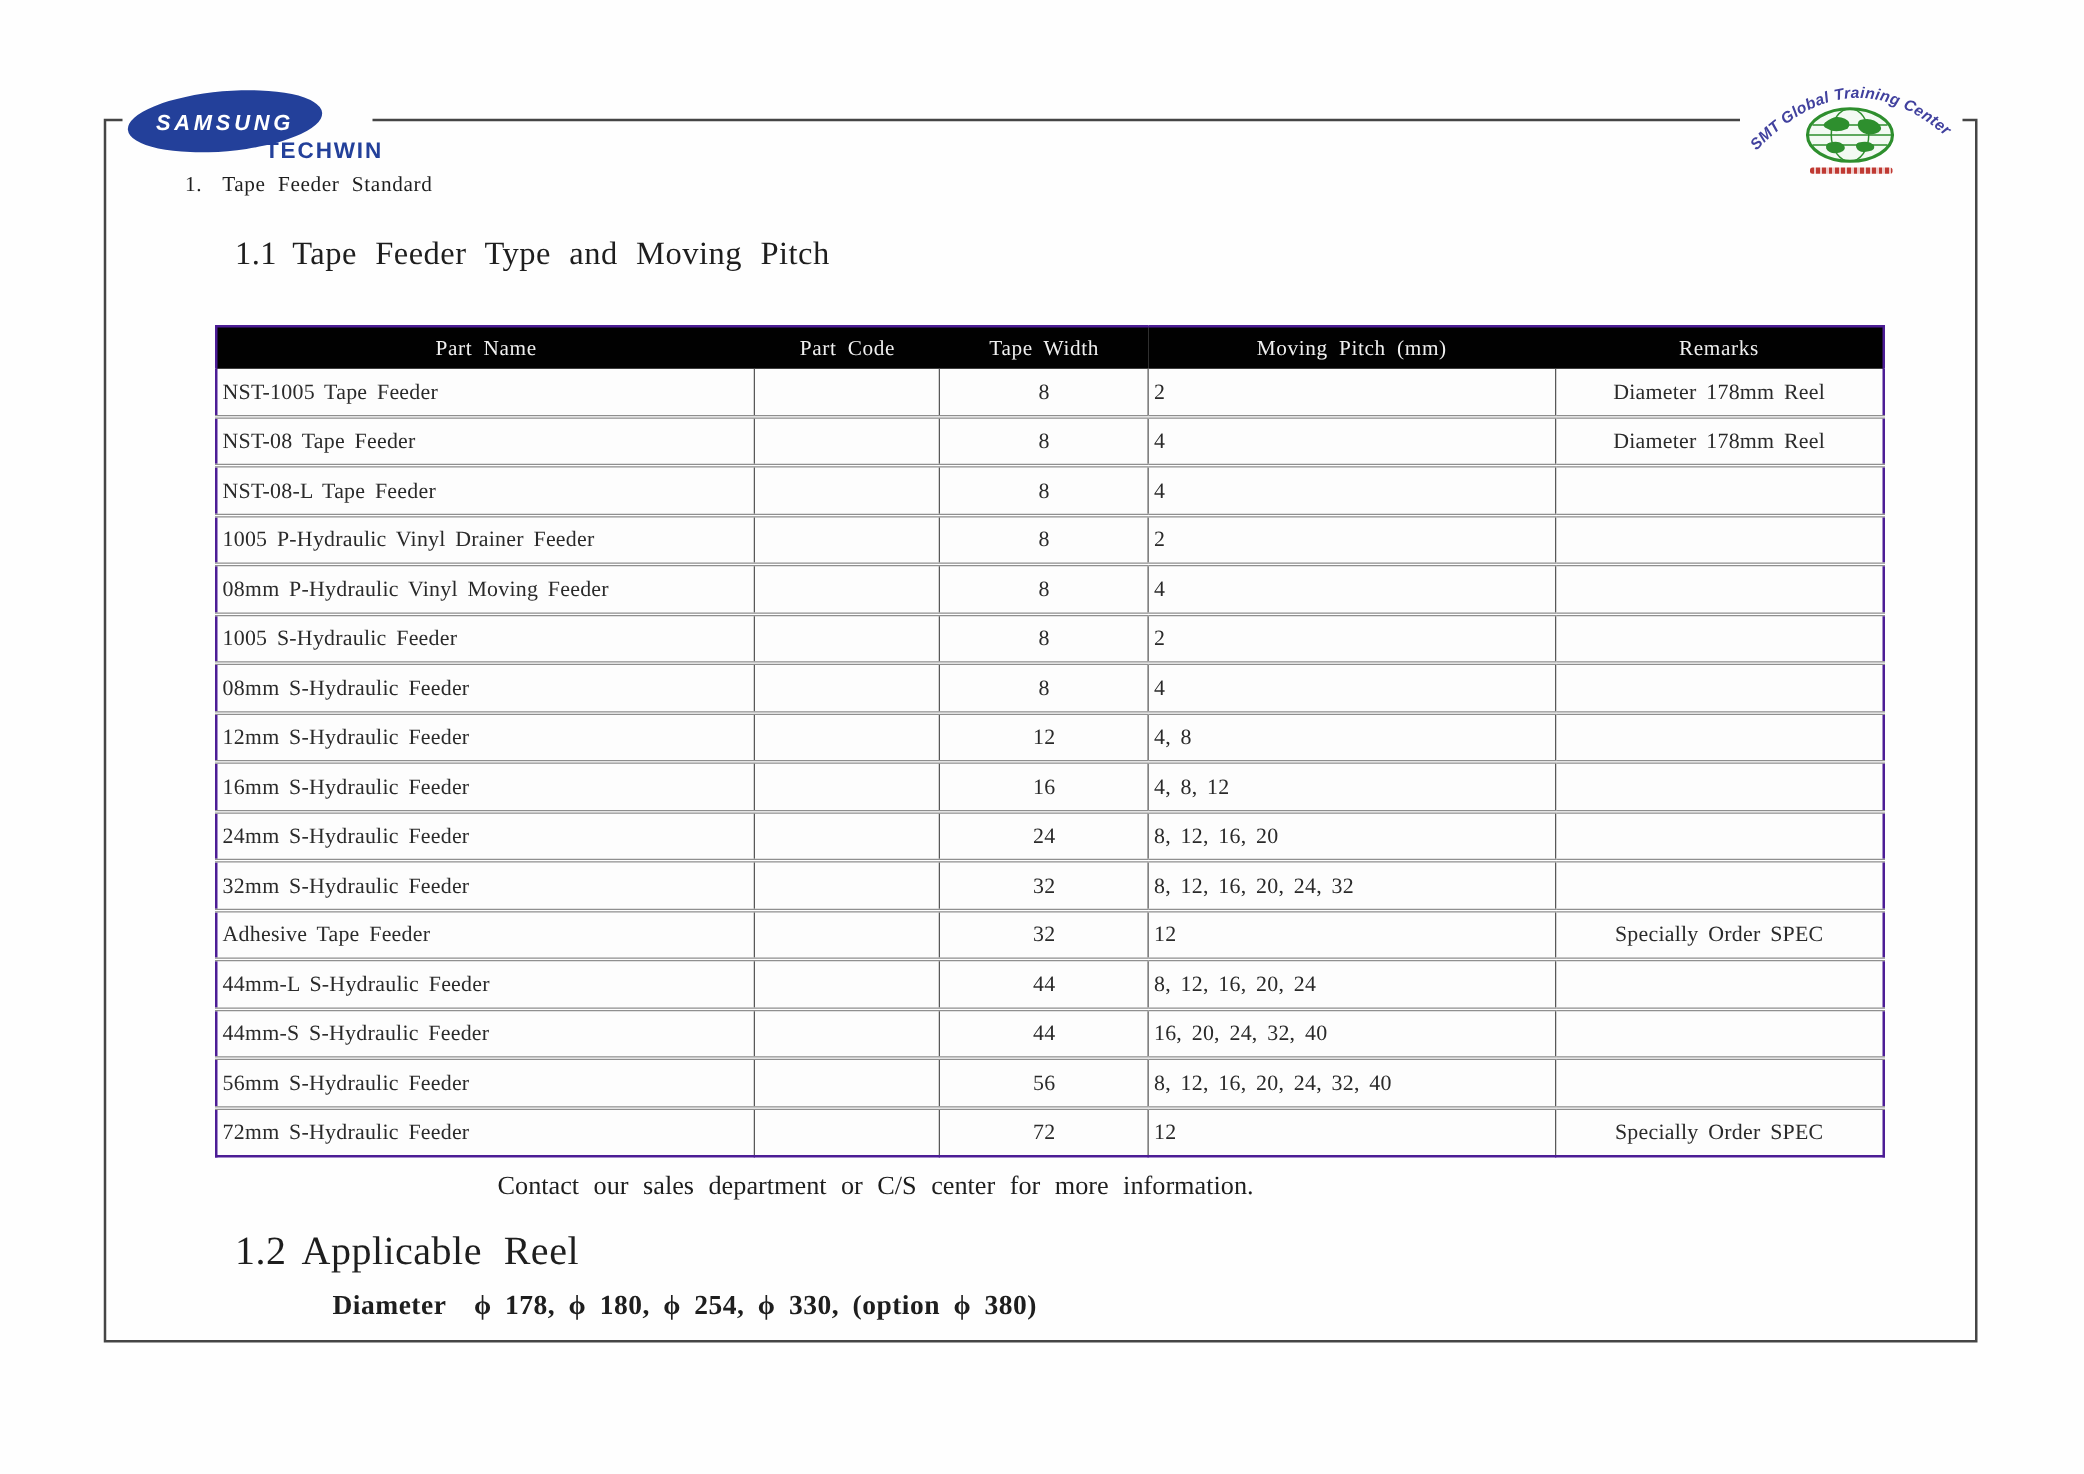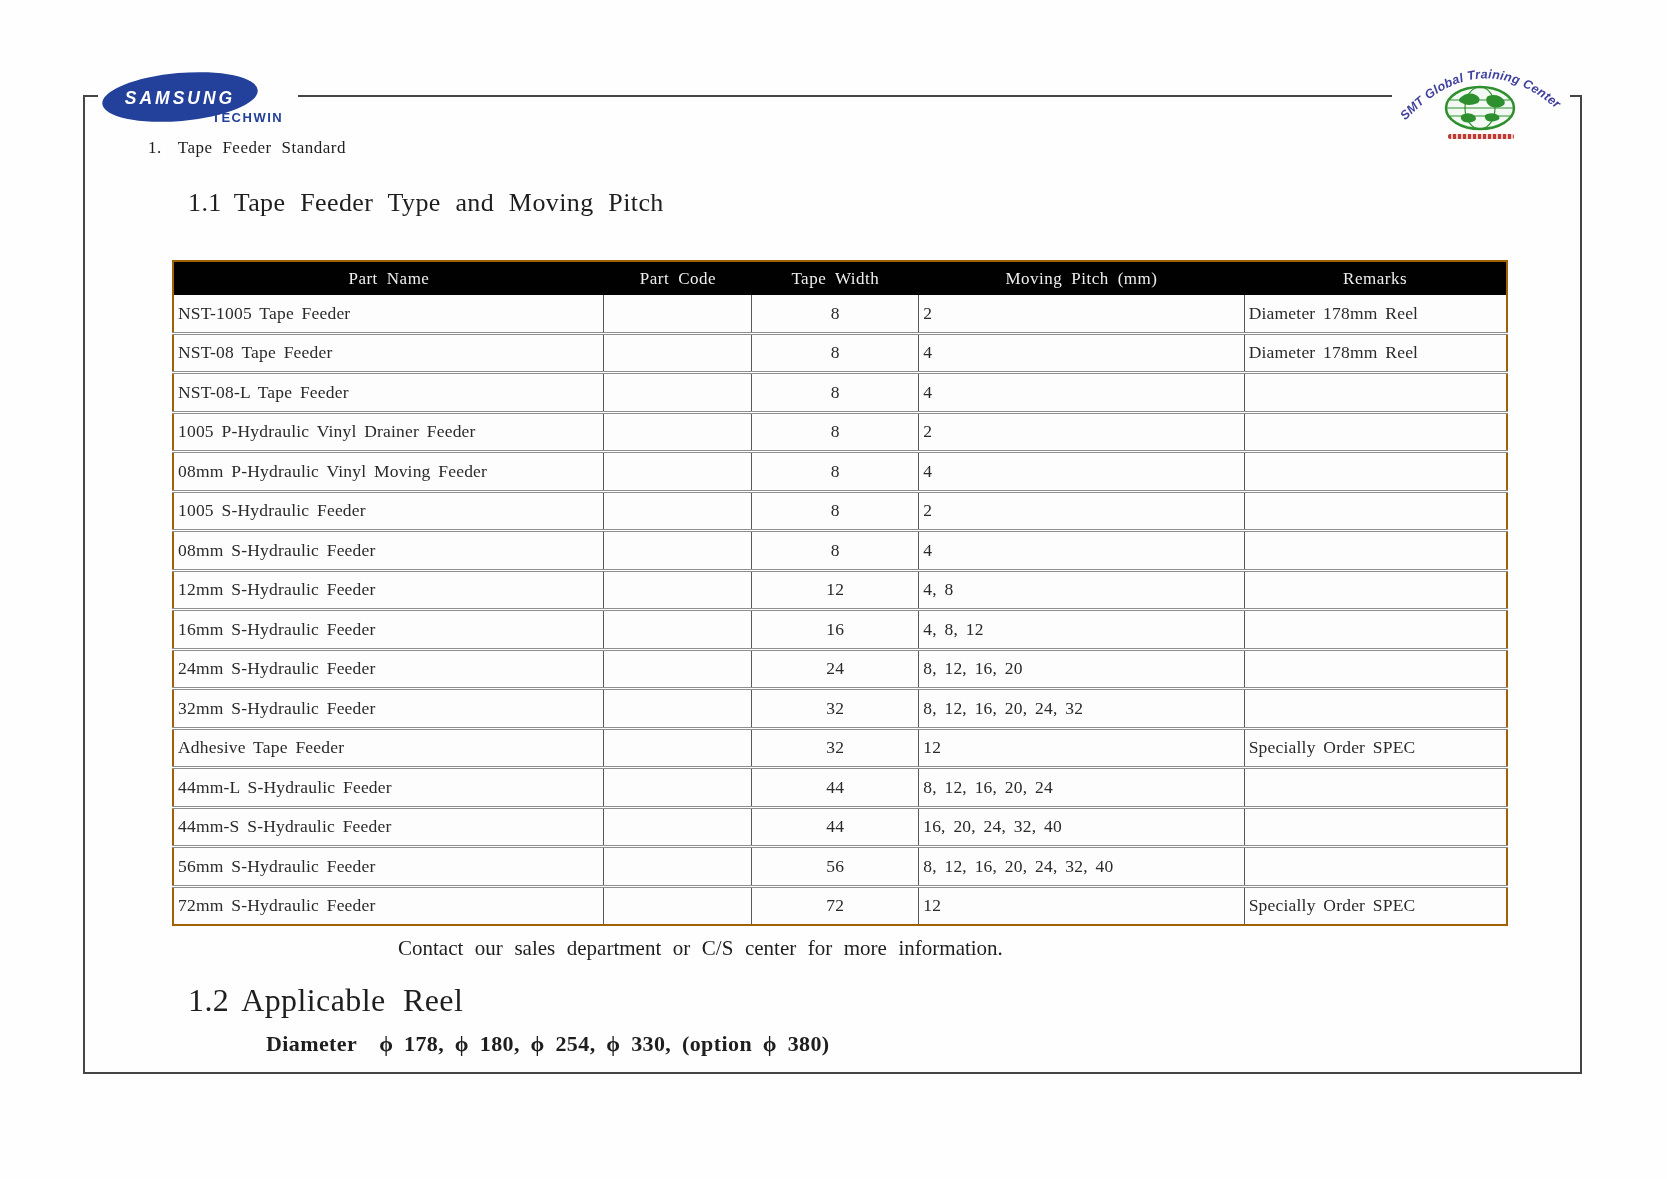--- a/index.html
+++ b/index.html
@@ -12,21 +12,21 @@
     border:2px solid #454545;background:transparent;
   }
   
   .samsung-logo{
     position:absolute;left:98px;top:64px;width:200px;height:66px;background:#fefefe;
   }
   .samsung-logo svg{position:absolute;left:2px;top:6px;}
   .techwin-label{
     position:absolute;left:114px;top:46px;
     font-family:"Liberation Sans","DejaVu Sans",sans-serif;
-    font-size:13px;font-weight:bold;letter-spacing:1.5px;color:#23409a;
+    font-size:18px;font-weight:bold;letter-spacing:1.5px;color:#23409a;
   }
   
   .training-logo{
     position:absolute;left:1392px;top:56px;width:178px;height:90px;background:#fefefe;
   }
   .training-logo svg{position:absolute;left:0;top:0;}
   .tagline-blur{
     position:absolute;left:56px;top:78px;width:66px;height:5px;
     background:repeating-linear-gradient(90deg,#c03a33 0 3px,rgba(192,58,51,.25) 3px 5px);
     filter:blur(0.6px);border-radius:2px;
@@ -40,39 +40,39 @@
   .h-sub2 .num{margin-right:12px;}
   .diameter-line{position:absolute;left:266px;top:1031px;font-size:22px;font-weight:600;letter-spacing:.4px;word-spacing:.22em;white-space:nowrap;}
   .diameter-line .d-label{margin-right:22px;text-align:right;}
   
   .footnote1{position:absolute;left:233px;top:896px;font-size:21px;word-spacing:.30em;white-space:nowrap;}
   .footnote2{position:absolute;left:398px;top:936px;font-size:21px;word-spacing:.30em;white-space:nowrap;}
   
   table.feeders{
     position:absolute;left:172px;top:260px;width:1336px;
     border-collapse:collapse;table-layout:fixed;
-    border:2px solid #a16207;
+    border:2px solid #4c1d95;
     font-size:17.5px;color:#2a2a2a;
   }
   table.feeders thead th{
     background:#010101;color:#efefef;height:33px;
     font-weight:normal;font-size:17px;letter-spacing:.5px;word-spacing:.25em;
     text-align:center;padding:0;
   }
   table.feeders tbody td{
     height:36.5px;padding:0 4px;background:#fdfdfd;
     overflow:hidden;white-space:nowrap;letter-spacing:.2px;word-spacing:.18em;
   }
   table.feeders tbody td + td{border-left:1px solid #585858;}
   table.feeders tbody tr + tr td{border-top:3px double #8f8f8f;}
   td.c-name{text-align:left;padding-left:6px;}
   td.c-code{text-align:left;}
   td.c-width{text-align:center;}
   td.c-pitch{text-align:left;padding-left:7px;}
-  td.c-remarks{text-align:left;padding-left:8px;}
+  td.c-remarks{text-align:center;padding-left:8px;}
 </style>
 </head>
 <body>
 
 <div class="page">
 
   <div class="frame"></div>
 
   <div class="samsung-logo">
     <svg width="164" height="56" viewBox="0 0 164 56">

